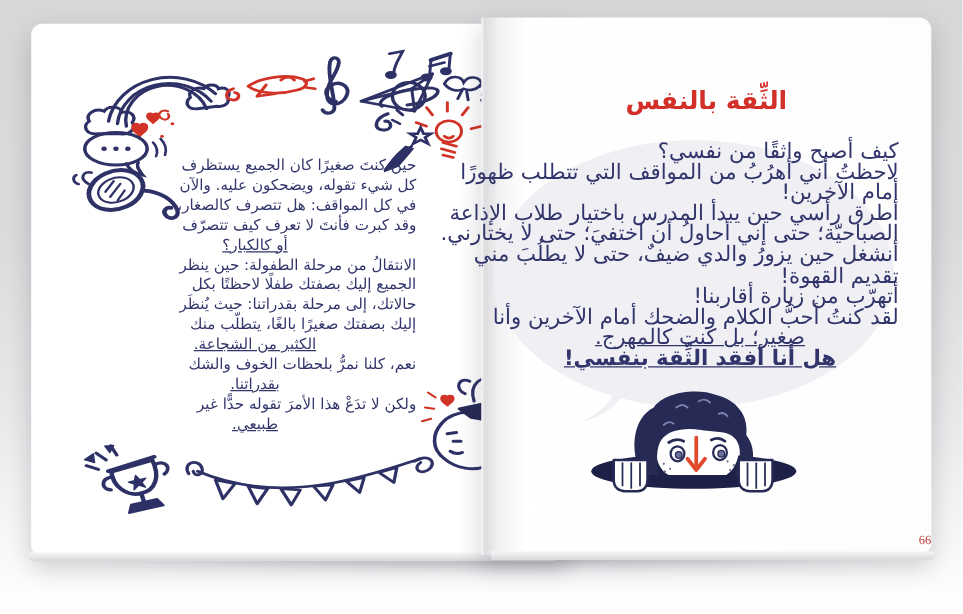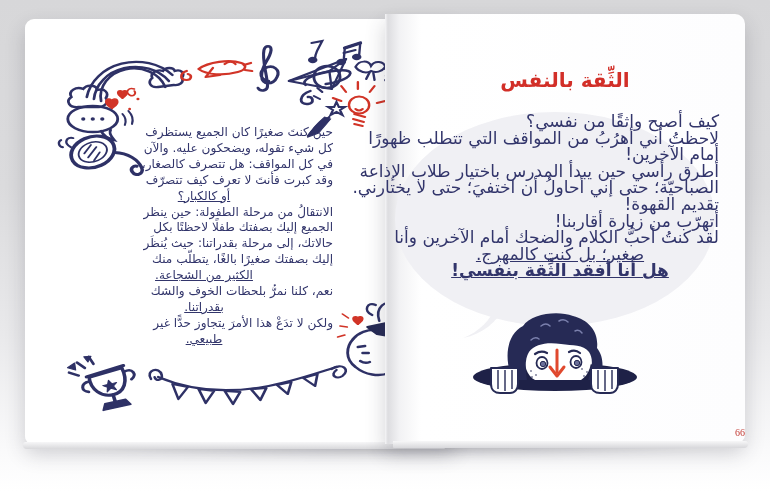--- a/index.html
+++ b/index.html
@@ -211,21 +211,21 @@
       <div class="ln">في كل المواقف: هل تتصرف كالصغار،</div>
       <div class="ln">وقد كبرت فأنتَ لا تعرف كيف تتصرّف</div>
       <div class="ln c">أو كالكبار؟</div>
       <div class="ln">الانتقالُ من مرحلة الطفولة: حين ينظر</div>
       <div class="ln">الجميع إليك بصفتك طفلًا لاحظتًا بكل</div>
       <div class="ln">حالاتك، إلى مرحلة بقدراتنا: حيث يُنظَر</div>
       <div class="ln">إليك بصفتك صغيرًا بالغًا، يتطلّب منك</div>
       <div class="ln c">الكثير من الشجاعة.</div>
       <div class="ln">نعم، كلنا نمرُّ بلحظات الخوف والشك</div>
       <div class="ln c">بقدراتنا.</div>
-      <div class="ln">ولكن لا تدَعْ هذا الأمرَ يتجاوز حدًّا غير</div>
+      <div class="ln">ولكن لا تدَعْ هذا الأمرَ تقوله حدًّا غير</div>
       <div class="ln c">طبيعي.</div>
     </div>
 
     <div class="pageno">67</div>
   </div>
 
   <div class="page page-right">
     <svg class="doodles" width="100%" height="100%" viewBox="0 0 360 430" preserveAspectRatio="none">
 
       <g>
@@ -282,20 +282,21 @@
     </svg>
 
     <h1 class="chapter-title" dir="rtl">الثِّقة بالنفس</h1>
 
     <div class="text-block text-right" dir="rtl">
       <div class="ln">كيف أصبح واثقًا من نفسي؟</div>
       <div class="ln">لاحظتُ أني أهرُبُ من المواقف التي تتطلب ظهورًا</div>
       <div class="ln">أمام الآخرين!</div>
       <div class="ln">أطرق رأسي حين يبدأ المدرس باختيار طلاب الإذاعة</div>
       <div class="ln">الصباحيّة؛ حتى إني أحاولُ أن اختفيَ؛ حتى لا يختارني.</div>
+      <div class="ln">أنشغل حين يزورُ والدي ضيفٌ، حتى لا يطلُبَ مني</div>
       <div class="ln">تقديم القهوة!</div>
       <div class="ln">أتهرّب من زيارة أقاربنا!</div>
       <div class="ln">لقد كنتُ أحبُّ الكلام والضحك أمام الآخرين وأنا</div>
       <div class="ln c">صغير؛ بل كنت كالمهرج.</div>
       <div class="ln c b">هل أنا أفقد الثِّقة بنفسي!</div>
     </div>
 
     <div class="pageno">66</div>
   </div>
 </div>

